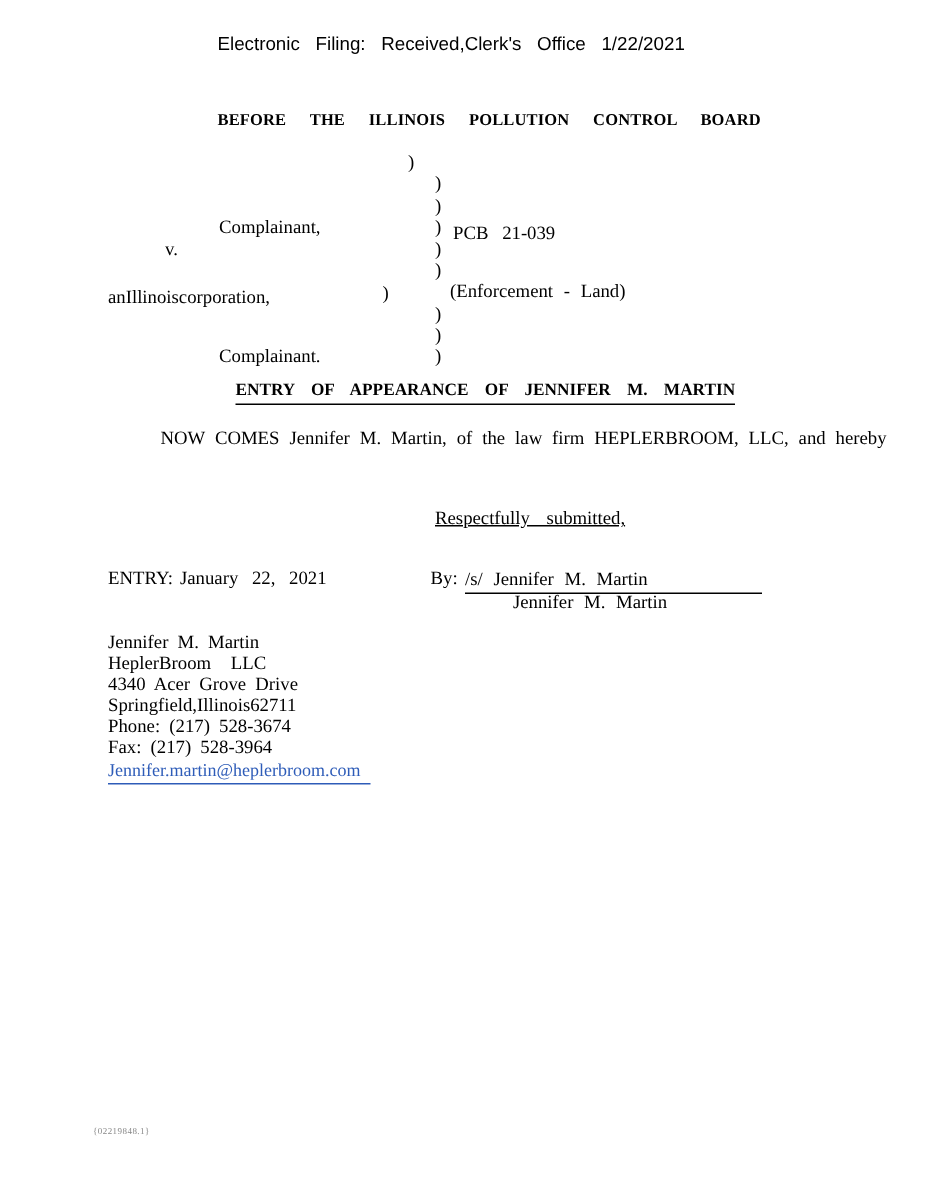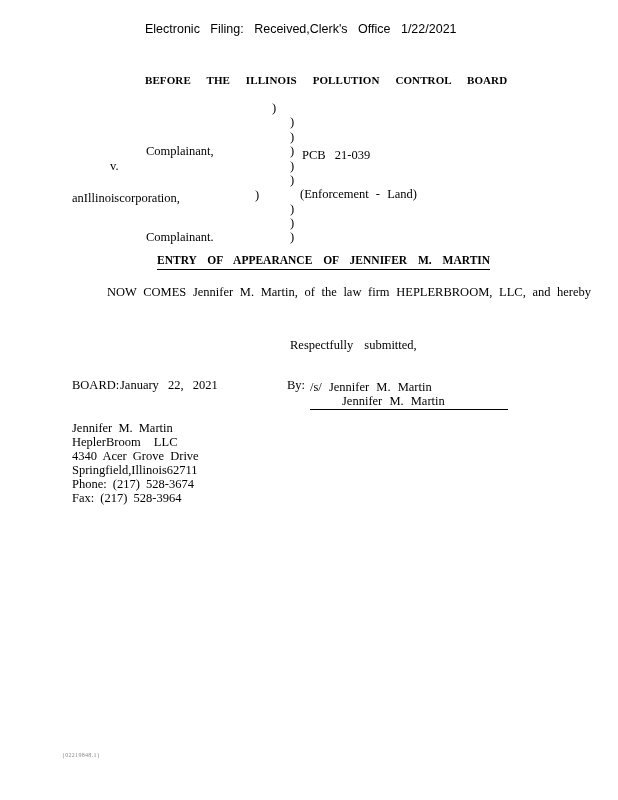--- a/index.html
+++ b/index.html
@@ -28,21 +28,21 @@
     border-bottom:1.5px solid #000;
     padding-bottom:2px;
   }
   .body-text{font-size:12.5px;word-spacing:3.5px;}
   .closing{font-size:12.5px;word-spacing:8px;}
   .sigline{
     display:inline-block;
     width:198px;
     border-bottom:1px solid #000;
     font-size:12.5px;word-spacing:4px;
-    padding-bottom:15px;
+    padding-bottom:2px;
   }
   .contact{font-size:12.5px;word-spacing:3px;}
   .firm{word-spacing:10px;}
   .email-link{
     display:inline-block;
     width:175px;
     color:var(--link-blue,#2e5cb8);
     border-bottom:1px solid var(--link-blue,#2e5cb8);
     font-size:12px;
     padding-bottom:1px;
@@ -80,32 +80,35 @@
 
   <span class="abs cap" style="top:148px;left:302px;word-spacing:6px;">PCB 21-039</span>
   <span class="abs cap" style="top:187px;left:300px;word-spacing:4px;">(Enforcement - Land)</span>
 
   <div class="abs body-text" style="top:285px;left:107px;">NOW COMES Jennifer M. Martin, of the law firm HEPLERBROOM, LLC, and hereby</div>
 
   <div class="abs" style="top:250px;left:157px;">
     <span class="doc-title">ENTRY OF APPEARANCE OF JENNIFER M. MARTIN</span>
   </div>
 
-  <div class="abs closing" style="top:338px;left:290px;">Respectfully submitted,</div>
+  <div class="abs closing" style="top:338px;left:290px;text-decoration:underline;">Respectfully submitted,</div>
 
-  <span class="abs cap" style="top:378px;left:72px;word-spacing:6px;">BOARD:</span>
+  <span class="abs cap" style="top:378px;left:72px;word-spacing:6px;">ENTRY:</span>
   <span class="abs cap" style="top:378px;left:120px;word-spacing:6px;">January 22, 2021</span>
   <span class="abs cap" style="top:378px;left:287px;">By:</span>
   <div class="abs" style="top:377px;left:310px;">
     <span class="sigline">/s/ Jennifer M. Martin</span>
   </div>
   <div class="abs cap" style="top:394px;left:342px;word-spacing:4px;">Jennifer M. Martin</div>
 
   <div class="abs contact" style="top:421px;left:72px;">Jennifer M. Martin</div>
   <div class="abs contact firm" style="top:435px;left:72px;">HeplerBroom LLC</div>
   <div class="abs contact" style="top:449px;left:72px;">4340 Acer Grove Drive</div>
   <div class="abs contact" style="top:463px;left:72px;">Springfield,Illinois62711</div>
   <div class="abs contact" style="top:477px;left:72px;">Phone: (217) 528-3674</div>
   <div class="abs contact" style="top:491px;left:72px;">Fax: (217) 528-3964</div>
+  <div class="abs" style="top:504px;left:72px;">
+    <a class="email-link">Jennifer.martin@heplerbroom.com</a>
+  </div>
 
   <div class="abs doc-id" style="top:752px;left:62px;">{02219848.1}</div>
 
 </div>
 
 </body></html>

